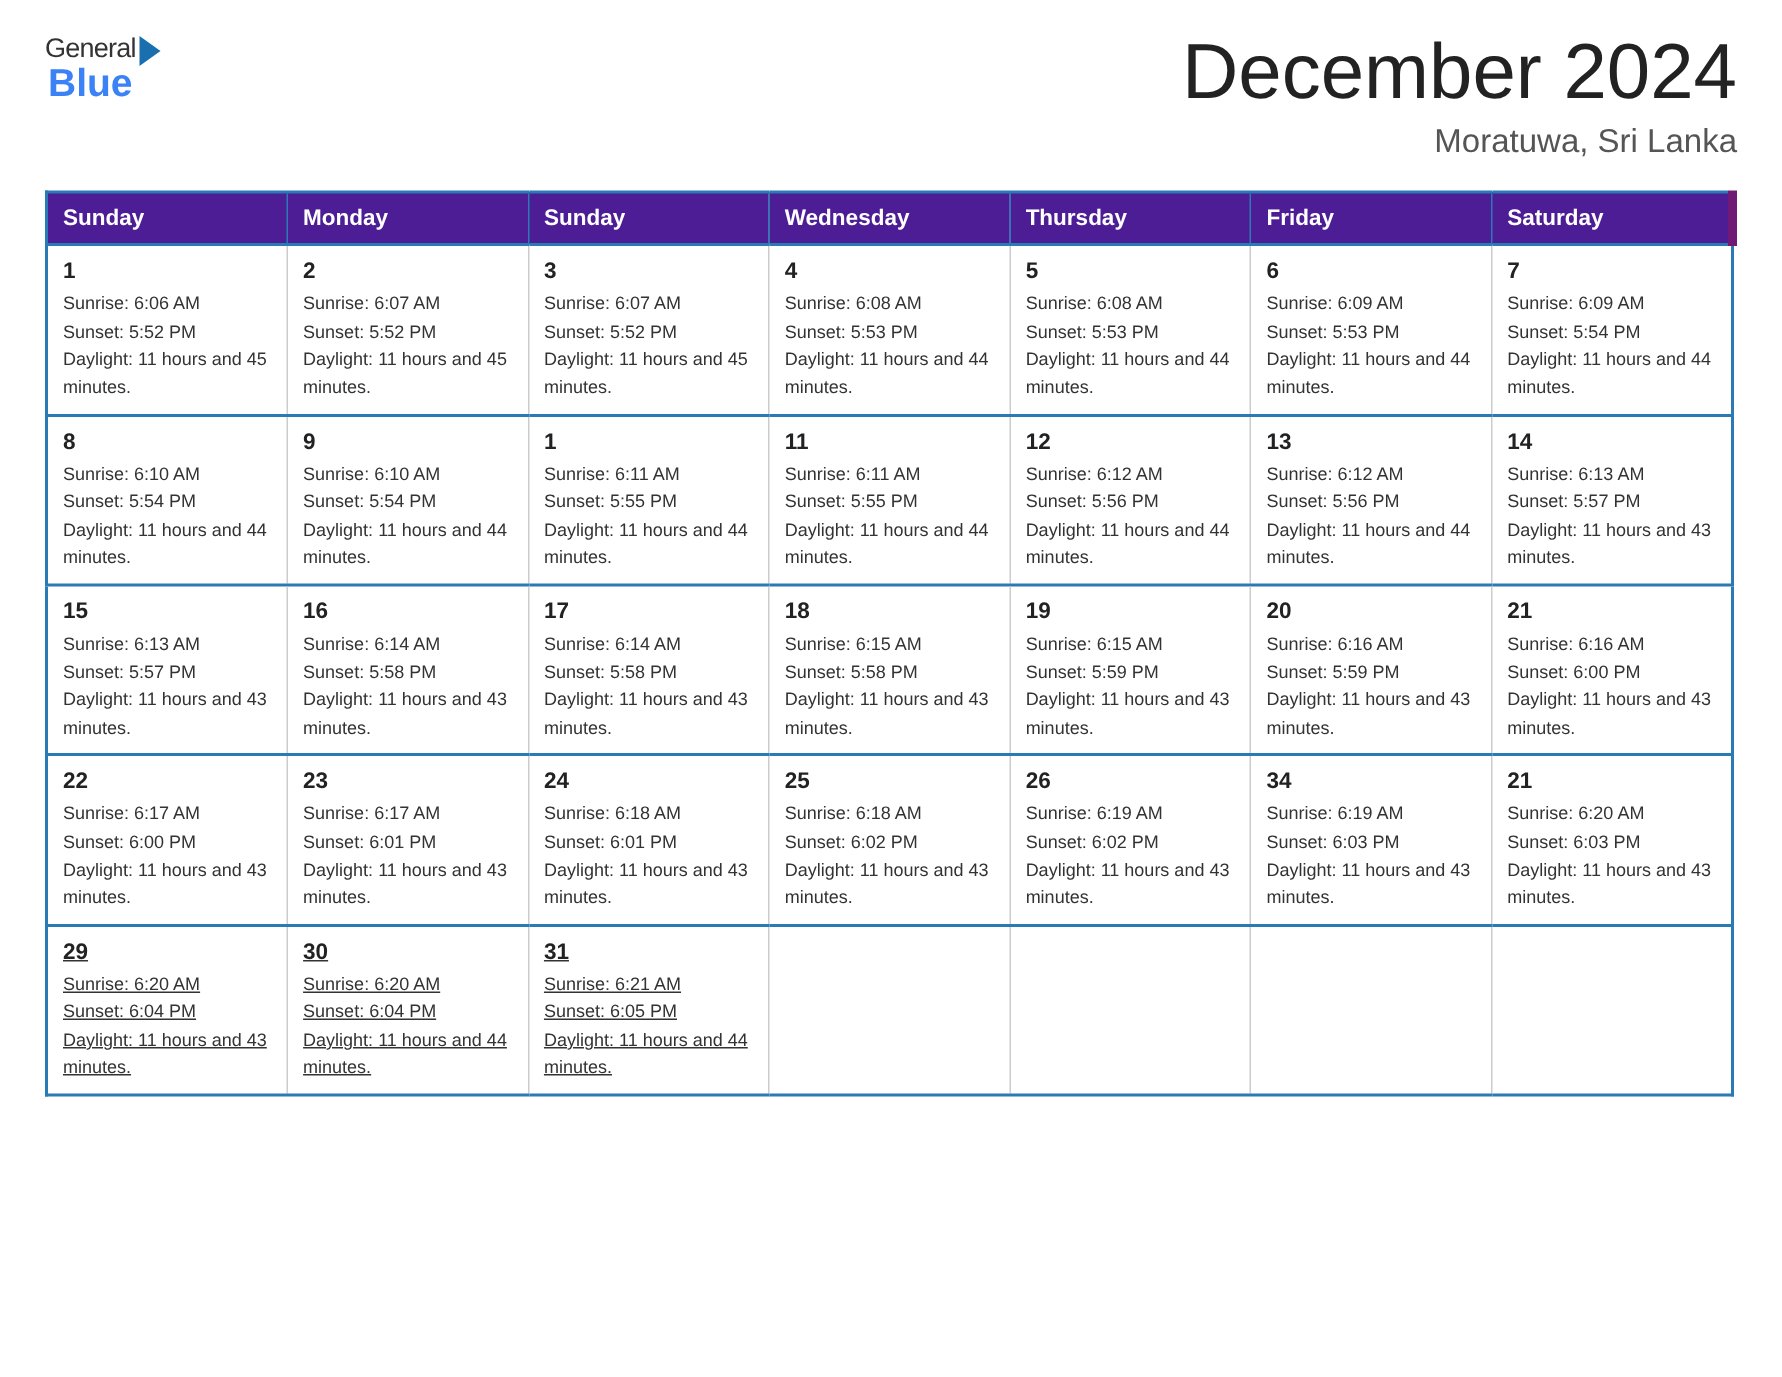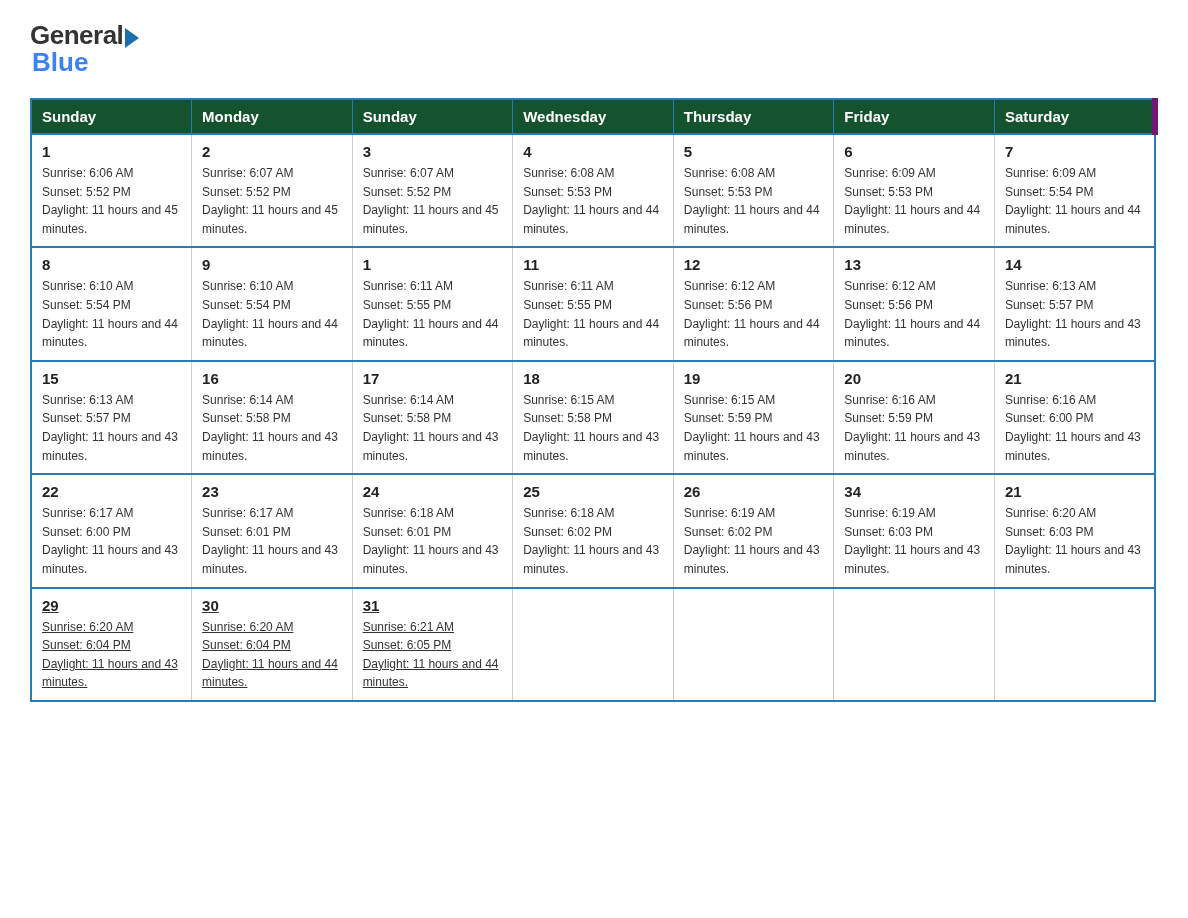--- a/index.html
+++ b/index.html
@@ -19,22 +19,22 @@
     .logo {
       display: flex;
       flex-direction: column;
       align-items: flex-start;
     }
     .logo-top {
       display: flex;
       align-items: center;
     }
     .logo-general {
-      font-size: 26px;
-      font-weight: bold;
+      font-size: 18px;
+      font-weight: normal;
       color: #333;
       letter-spacing: -0.5px;
     }
     .logo-arrow {
       width: 0;
       height: 0;
       border-left: 14px solid #1a6faf;
       border-top: 10px solid transparent;
       border-bottom: 10px solid transparent;
       margin-left: 2px;
@@ -60,21 +60,21 @@
       font-size: 22px;
       color: #555;
       margin-top: 4px;
     }
     .calendar-table {
       width: 100%;
       border-collapse: collapse;
       table-layout: fixed;
     }
     .calendar-table thead tr th {
-      background: #14532d;
+      background: #4c1d95;
       color: #fff;
       font-size: 15px;
       font-weight: bold;
       padding: 8px 10px;
       text-align: left;
       border: 1px solid #2a7ab5;
     }
     .calendar-table tbody tr td {
       vertical-align: top;
       padding: 8px 10px;
@@ -125,20 +125,24 @@
 </head>
 <body>
 
 <div class="header">
   <div class="logo">
     <div class="logo-top">
       <span class="logo-general">General</span>
       <div class="logo-arrow"></div>
     </div>
     <span class="logo-blue">Blue</span>
+  </div>
+  <div class="title-area">
+    <div class="month-title">December 2024</div>
+    <div class="location">Moratuwa, Sri Lanka</div>
   </div>
 </div>
 
 <table class="calendar-table">
   <thead>
     <tr>
       <th>Sunday</th>
       <th>Monday</th>
       <th>Sunday</th>
       <th>Wednesday</th>

